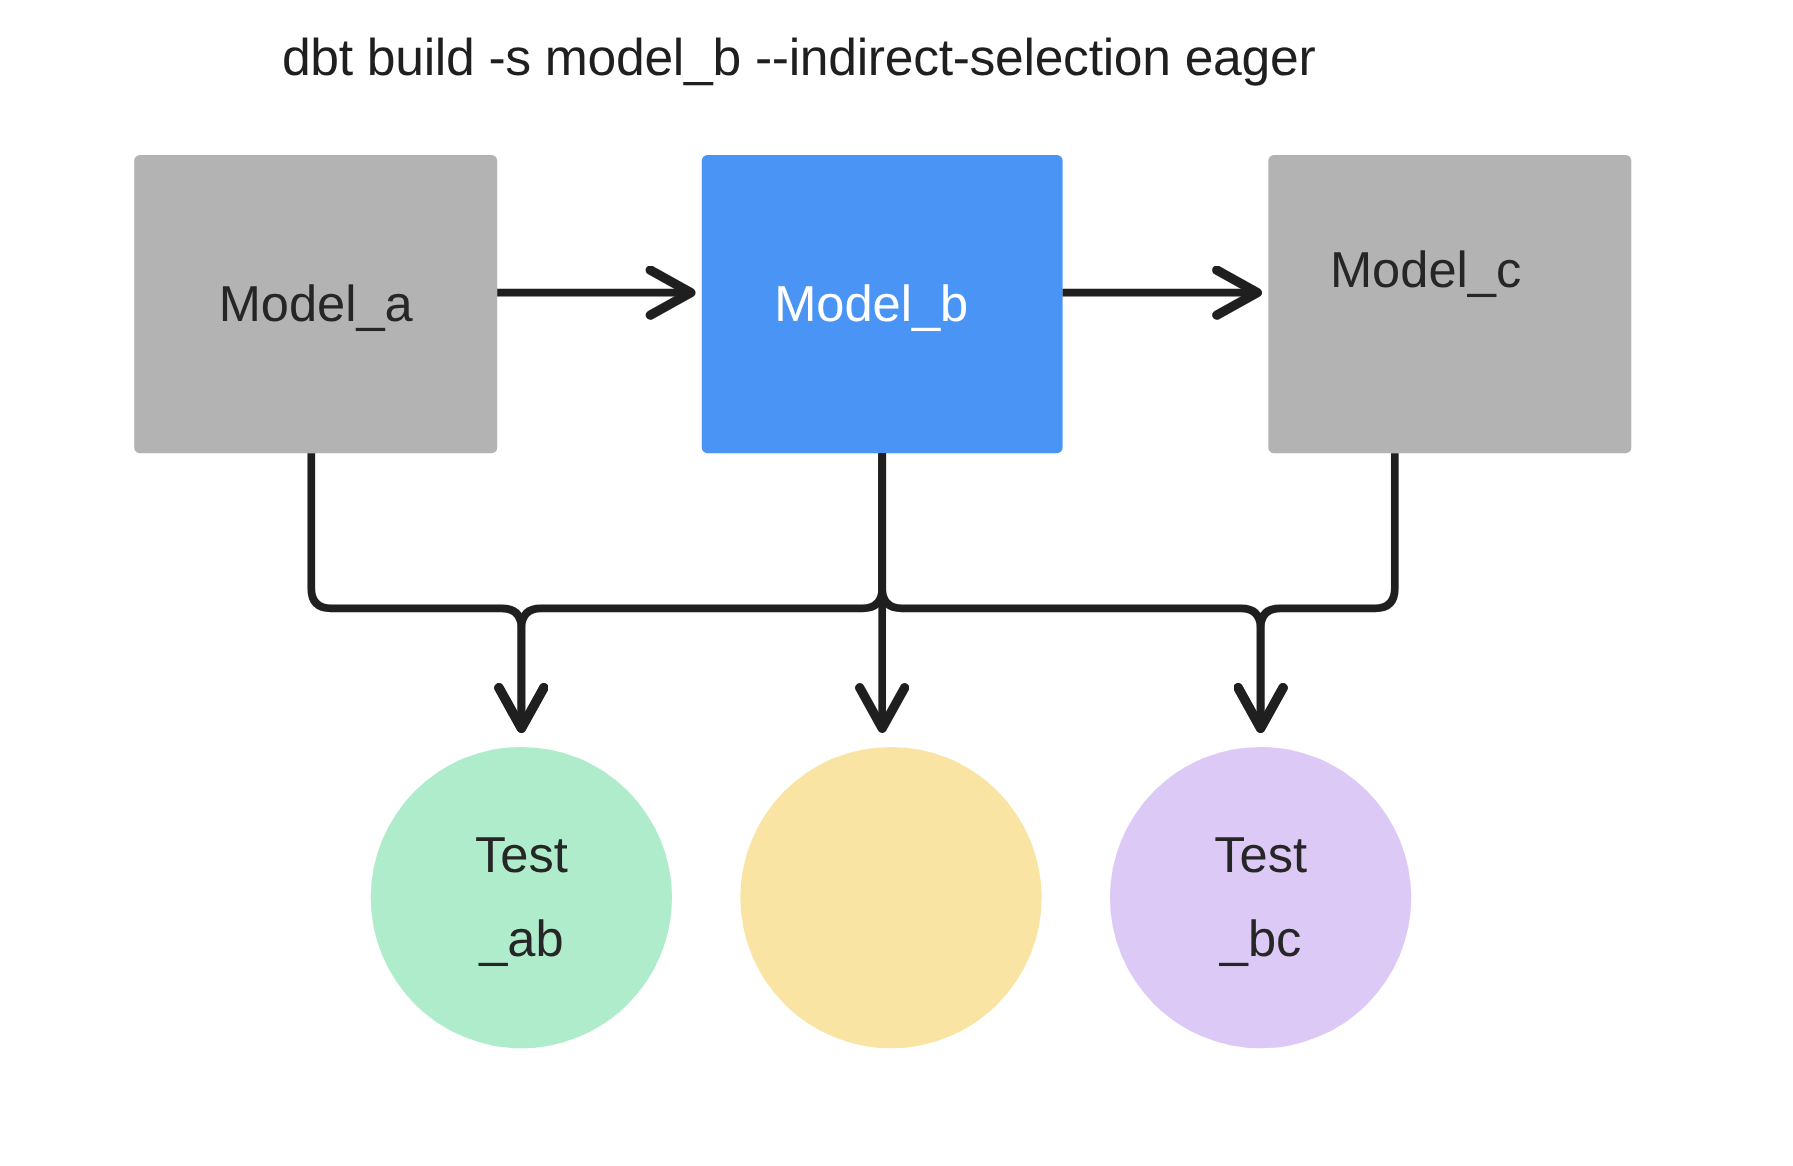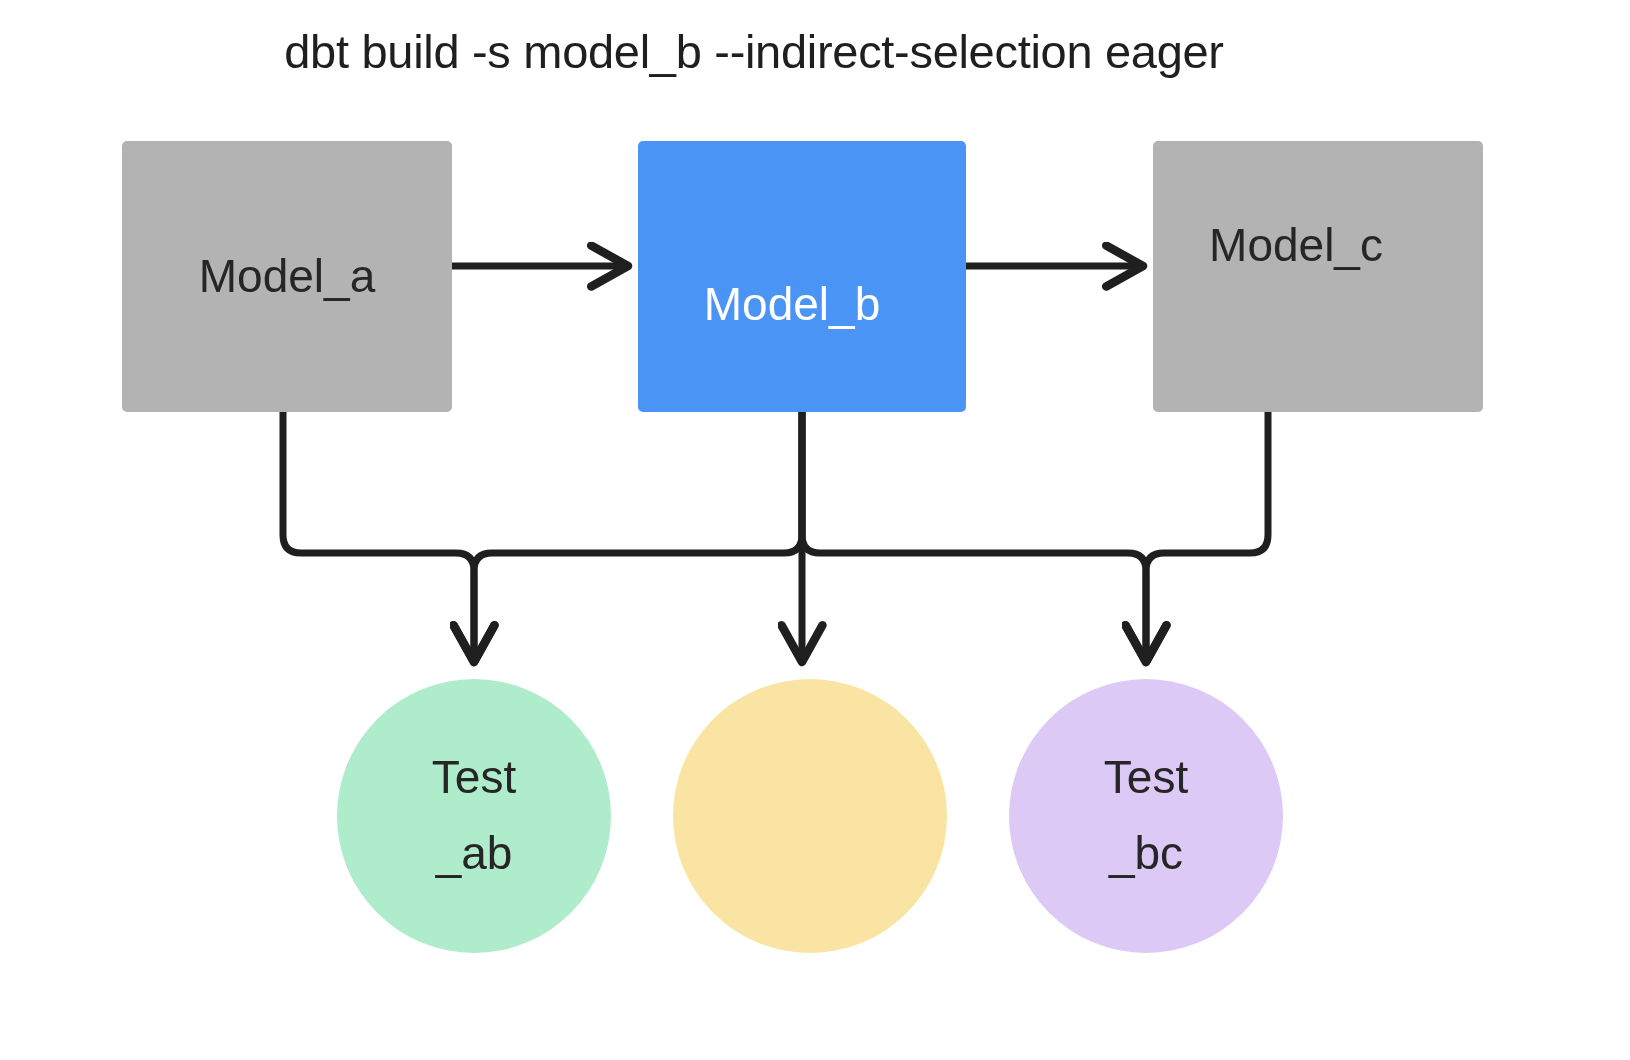--- a/index.html
+++ b/index.html
@@ -39,21 +39,20 @@
   .title-text {
     position: absolute;
     left: 0;
     top: 24px;
     width: 1452px;
     text-align: center;
     font-size: 47px;
     font-weight: 400;
     color: #1f1f1f;
     letter-spacing: -0.3px;
-    margin-left: 28px;
   }
   .box-label {
     font-size: 46px;
     font-weight: 400;
     line-height: 1.15;
   }
   .circle-label {
     font-size: 46px;
     font-weight: 400;
     line-height: 1.65;
@@ -100,21 +99,21 @@
       <path d="M 802 412 L 802 535 Q 802 553 820 553 L 1128 553 Q 1146 553 1146 571 L 1146 662" marker-end="url(#arrowhead)"></path>
 
       <path d="M 1268 412 L 1268 535 Q 1268 553 1250 553 L 1164 553 Q 1146 553 1146 571 L 1146 662" marker-end="url(#arrowhead)"></path>
     </g>
   </svg>
 
   <div class="node-label box-label label-dark" style="left:122px; top:141px; width:330px; height:271px;">
     <span>Model_a</span>
   </div>
 
-  <div class="node-label box-label label-light" style="left:638px; top:141px; width:308px; height:271px;margin-top:28px;">
+  <div class="node-label box-label label-light" style="left:638px; top:141px; width:308px; height:271px;">
     <span>Model_b</span>
   </div>
 
   <div class="node-label box-label label-dark" style="left:1131px; top:141px; width:330px; height:208px;text-align:center;">
     <span>Model_c</span>
   </div>
 
   <div class="node-label circle-label" style="left:337px; top:679px; width:274px; height:274px;">
     <span>Test</span>
     <span>_ab</span>

